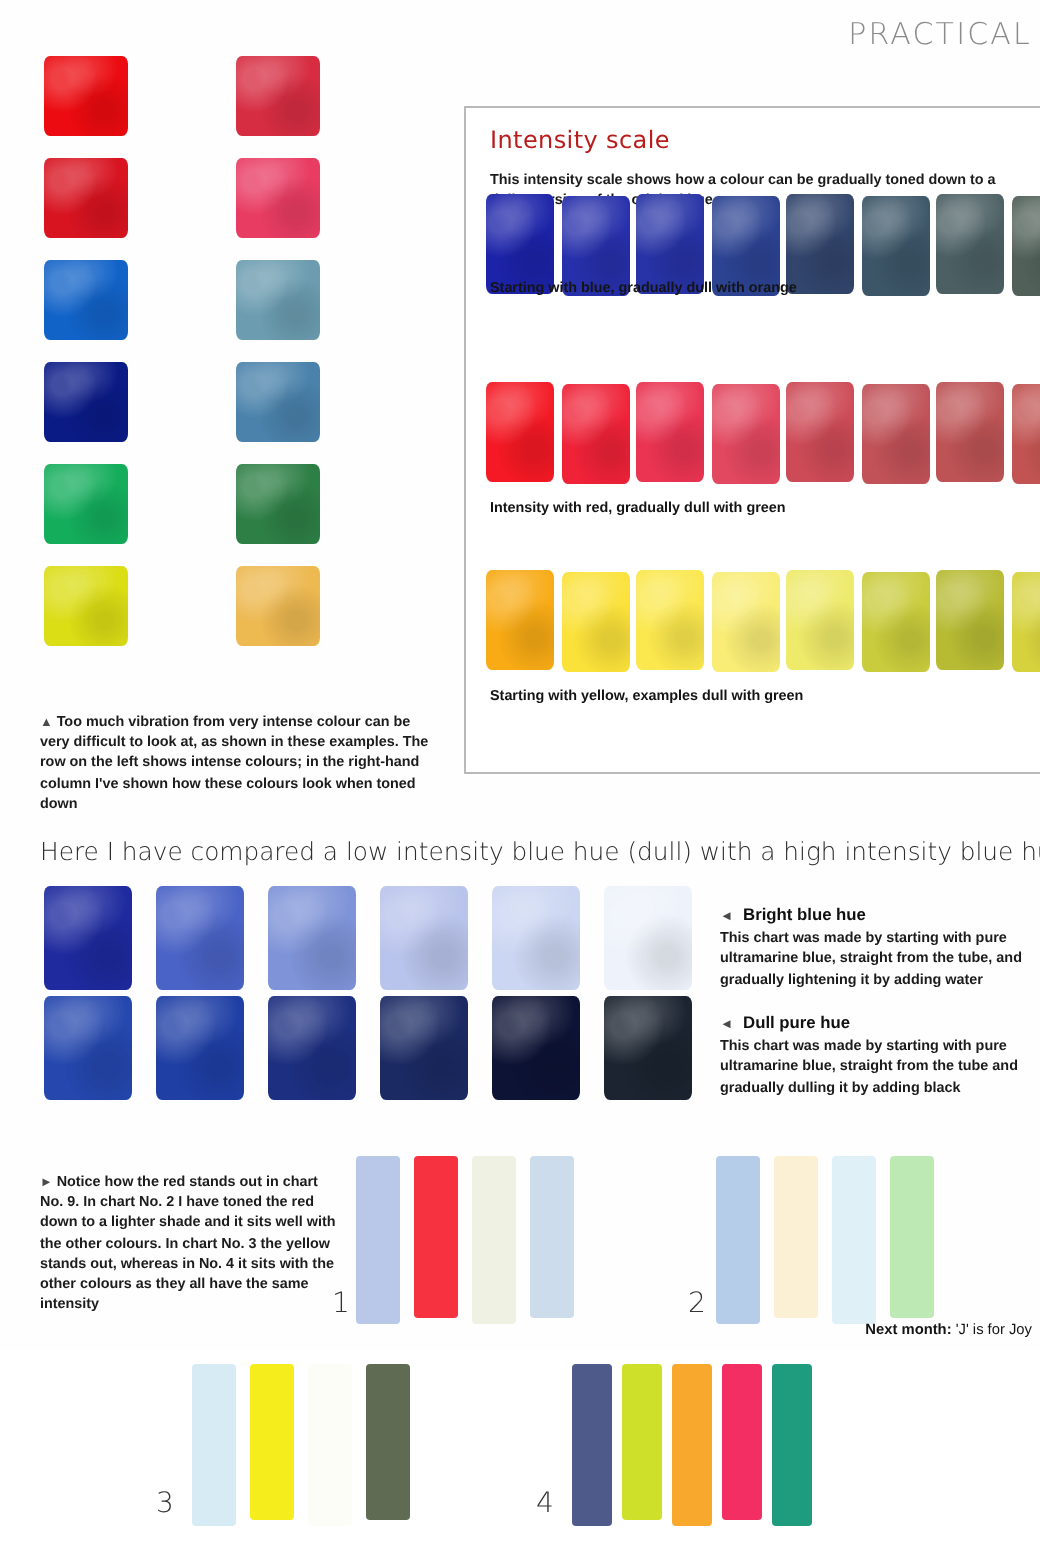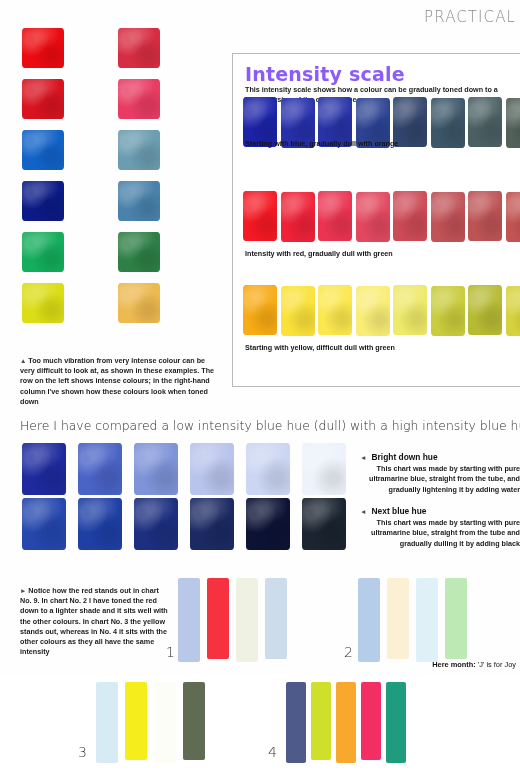--- a/index.html
+++ b/index.html
@@ -78,23 +78,23 @@
   #intensity-panel {
     position: absolute;
     left: 232px; top: 53px;
     width: 300px; height: 334px;
     border: 1px solid #b9b9b9;
     background: #fff;
   }
   #intensity-panel .panel-title {
     position: absolute; left: 12px; top: 9px;
     font-family: "DejaVu Sans", sans-serif;
-    font-weight: 700;
-    font-size: 19px;
-    color: #8b5cf6;
+    font-weight: 400;
+    font-size: 12px;
+    color: #b91c1c;
     letter-spacing: .2px;
   }
   #intensity-panel .panel-intro {
     position: absolute; left: 12px; top: 31px; width: 268px;
     font-size: 7.2px; font-weight: bold; line-height: 1.42; color: #1b1b1b;
   }
   .scale-block { position: absolute; left: 10px; width: 290px; }
   .scale-strip { position: relative; height: 52px; }
   .scale-strip .sw {
     position: absolute;
@@ -121,21 +121,21 @@
   #blue-charts { position: absolute; left: 0; top: 443px; width: 350px; }
   .blue-row { position: relative; height: 55px; }
   .blue-row .sw { position: absolute; top: 0; width: 44px; height: 52px; }
 
   #blue-notes { position: absolute; left: 360px; top: 452px; width: 160px; }
   .note-head {
     font-size: 8.4px; font-weight: bold; color: #101010; margin-bottom: 2px;
   }
   .note-head .tri { color: #4a4a4a; font-size: 6.6px; margin-right: 5px; }
   .note-body {
-    font-size: 7.2px; font-weight: bold; line-height: 1.44; color: #1b1b1b; text-align: right;
+    font-size: 7.2px; font-weight: bold; line-height: 1.44; color: #1b1b1b;
   }
   .note-gap { height: 11px; }
 
   
   #bottom-note {
     position: absolute; left: 20px; top: 586px; width: 152px;
   }
   .mini-chart { position: absolute; }
   .mini-chart .num {
     position: absolute;
@@ -240,21 +240,21 @@
           <div class="scale-strip">
             <div class="sw" style="left: 0px; background: rgb(248, 171, 21);"></div>
             <div class="sw" style="left: 37.5px; background: rgb(251, 226, 58); top: 1px;"></div>
             <div class="sw" style="left: 75px; background: rgb(251, 232, 78);"></div>
             <div class="sw" style="left: 112.5px; background: rgb(249, 237, 118); top: 1px;"></div>
             <div class="sw" style="left: 150px; background: rgb(238, 234, 106);"></div>
             <div class="sw" style="left: 187.5px; background: rgb(201, 204, 60); top: 1px;"></div>
             <div class="sw" style="left: 225px; background: rgb(183, 187, 52);"></div>
             <div class="sw" style="left: 262.5px; background: rgb(214, 210, 62); top: 1px;"></div>
           </div>
-          <div class="scale-note" style="top: 58px;">Starting with yellow, difficult dull with green</div>
+          <div class="scale-note" style="top: 58px;">Starting with yellow, examples dull with green</div>
         </div>
       </div>
   </div>
 
   <div id="mid-intro">Here I have compared a low intensity blue hue (dull) with a high intensity blue hue (bright)</div>
 
   <div id="blue-charts">
       <div class="blue-row">
         <div class="sw" style="left: 22px; background: rgb(30, 42, 158);"></div>
         <div class="sw" style="left: 78px; background: rgb(74, 99, 198);"></div>
@@ -266,24 +266,24 @@
       <div class="blue-row">
         <div class="sw" style="left: 22px; background: rgb(37, 71, 174);"></div>
         <div class="sw" style="left: 78px; background: rgb(31, 63, 165);"></div>
         <div class="sw" style="left: 134px; background: rgb(29, 47, 128);"></div>
         <div class="sw" style="left: 190px; background: rgb(27, 42, 99);"></div>
         <div class="sw" style="left: 246px; background: rgb(13, 19, 53);"></div>
         <div class="sw" style="left: 302px; background: rgb(27, 36, 48);"></div>
       </div>
     </div>
   <div id="blue-notes">
-      <div class="note-head"><span class="tri">◄</span><span>Bright down hue</span></div>
+      <div class="note-head"><span class="tri">◄</span><span>Bright blue hue</span></div>
       <div class="note-body">This chart was made by starting with pure ultramarine blue, straight from the tube, and gradually lightening it by adding water</div>
       <div class="note-gap"></div>
-      <div class="note-head"><span class="tri">◄</span><span>Next blue hue</span></div>
+      <div class="note-head"><span class="tri">◄</span><span>Dull pure hue</span></div>
       <div class="note-body">This chart was made by starting with pure ultramarine blue, straight from the tube and gradually dulling it by adding black</div>
     </div>
 
   <div id="bottom-note" class="caption">
     <span class="tri">►</span>
     <span>Notice how the red stands out in chart No. 9. In chart No. 2 I have toned the red down to a lighter shade and it sits well with the other colours. In chart No. 3 the yellow stands out, whereas in No. 4 it sits with the other colours as they all have the same intensity</span>
   </div>
   <div id="mini-charts">
       <div class="mini-chart" style="left: 178px; top: 578px; height: 88px; width: 136px;">
         <div class="bar" style="left: 0px; width: 22px; height: 84px; background: rgb(185, 200, 232);"></div>
@@ -310,16 +310,16 @@
         <div class="bar" style="left: 0px; width: 20px; height: 81px; background: rgb(77, 90, 138);"></div>
         <div class="bar" style="left: 25px; width: 20px; height: 78px; background: rgb(207, 224, 42);"></div>
         <div class="bar" style="left: 50px; width: 20px; height: 81px; background: rgb(248, 168, 44);"></div>
         <div class="bar" style="left: 75px; width: 20px; height: 78px; background: rgb(242, 46, 99);"></div>
         <div class="bar" style="left: 100px; width: 20px; height: 81px; background: rgb(31, 156, 126);"></div>
         <div class="num" style="left: -18px; top: 62px;">4</div>
       </div>
     </div>
 
   <div id="next-month">
-    <b>Here month:</b><span> 'J' is for Joy</span>
+    <b>Next month:</b><span> 'J' is for Joy</span>
   </div>
 
 </div>
 
 </body></html>

